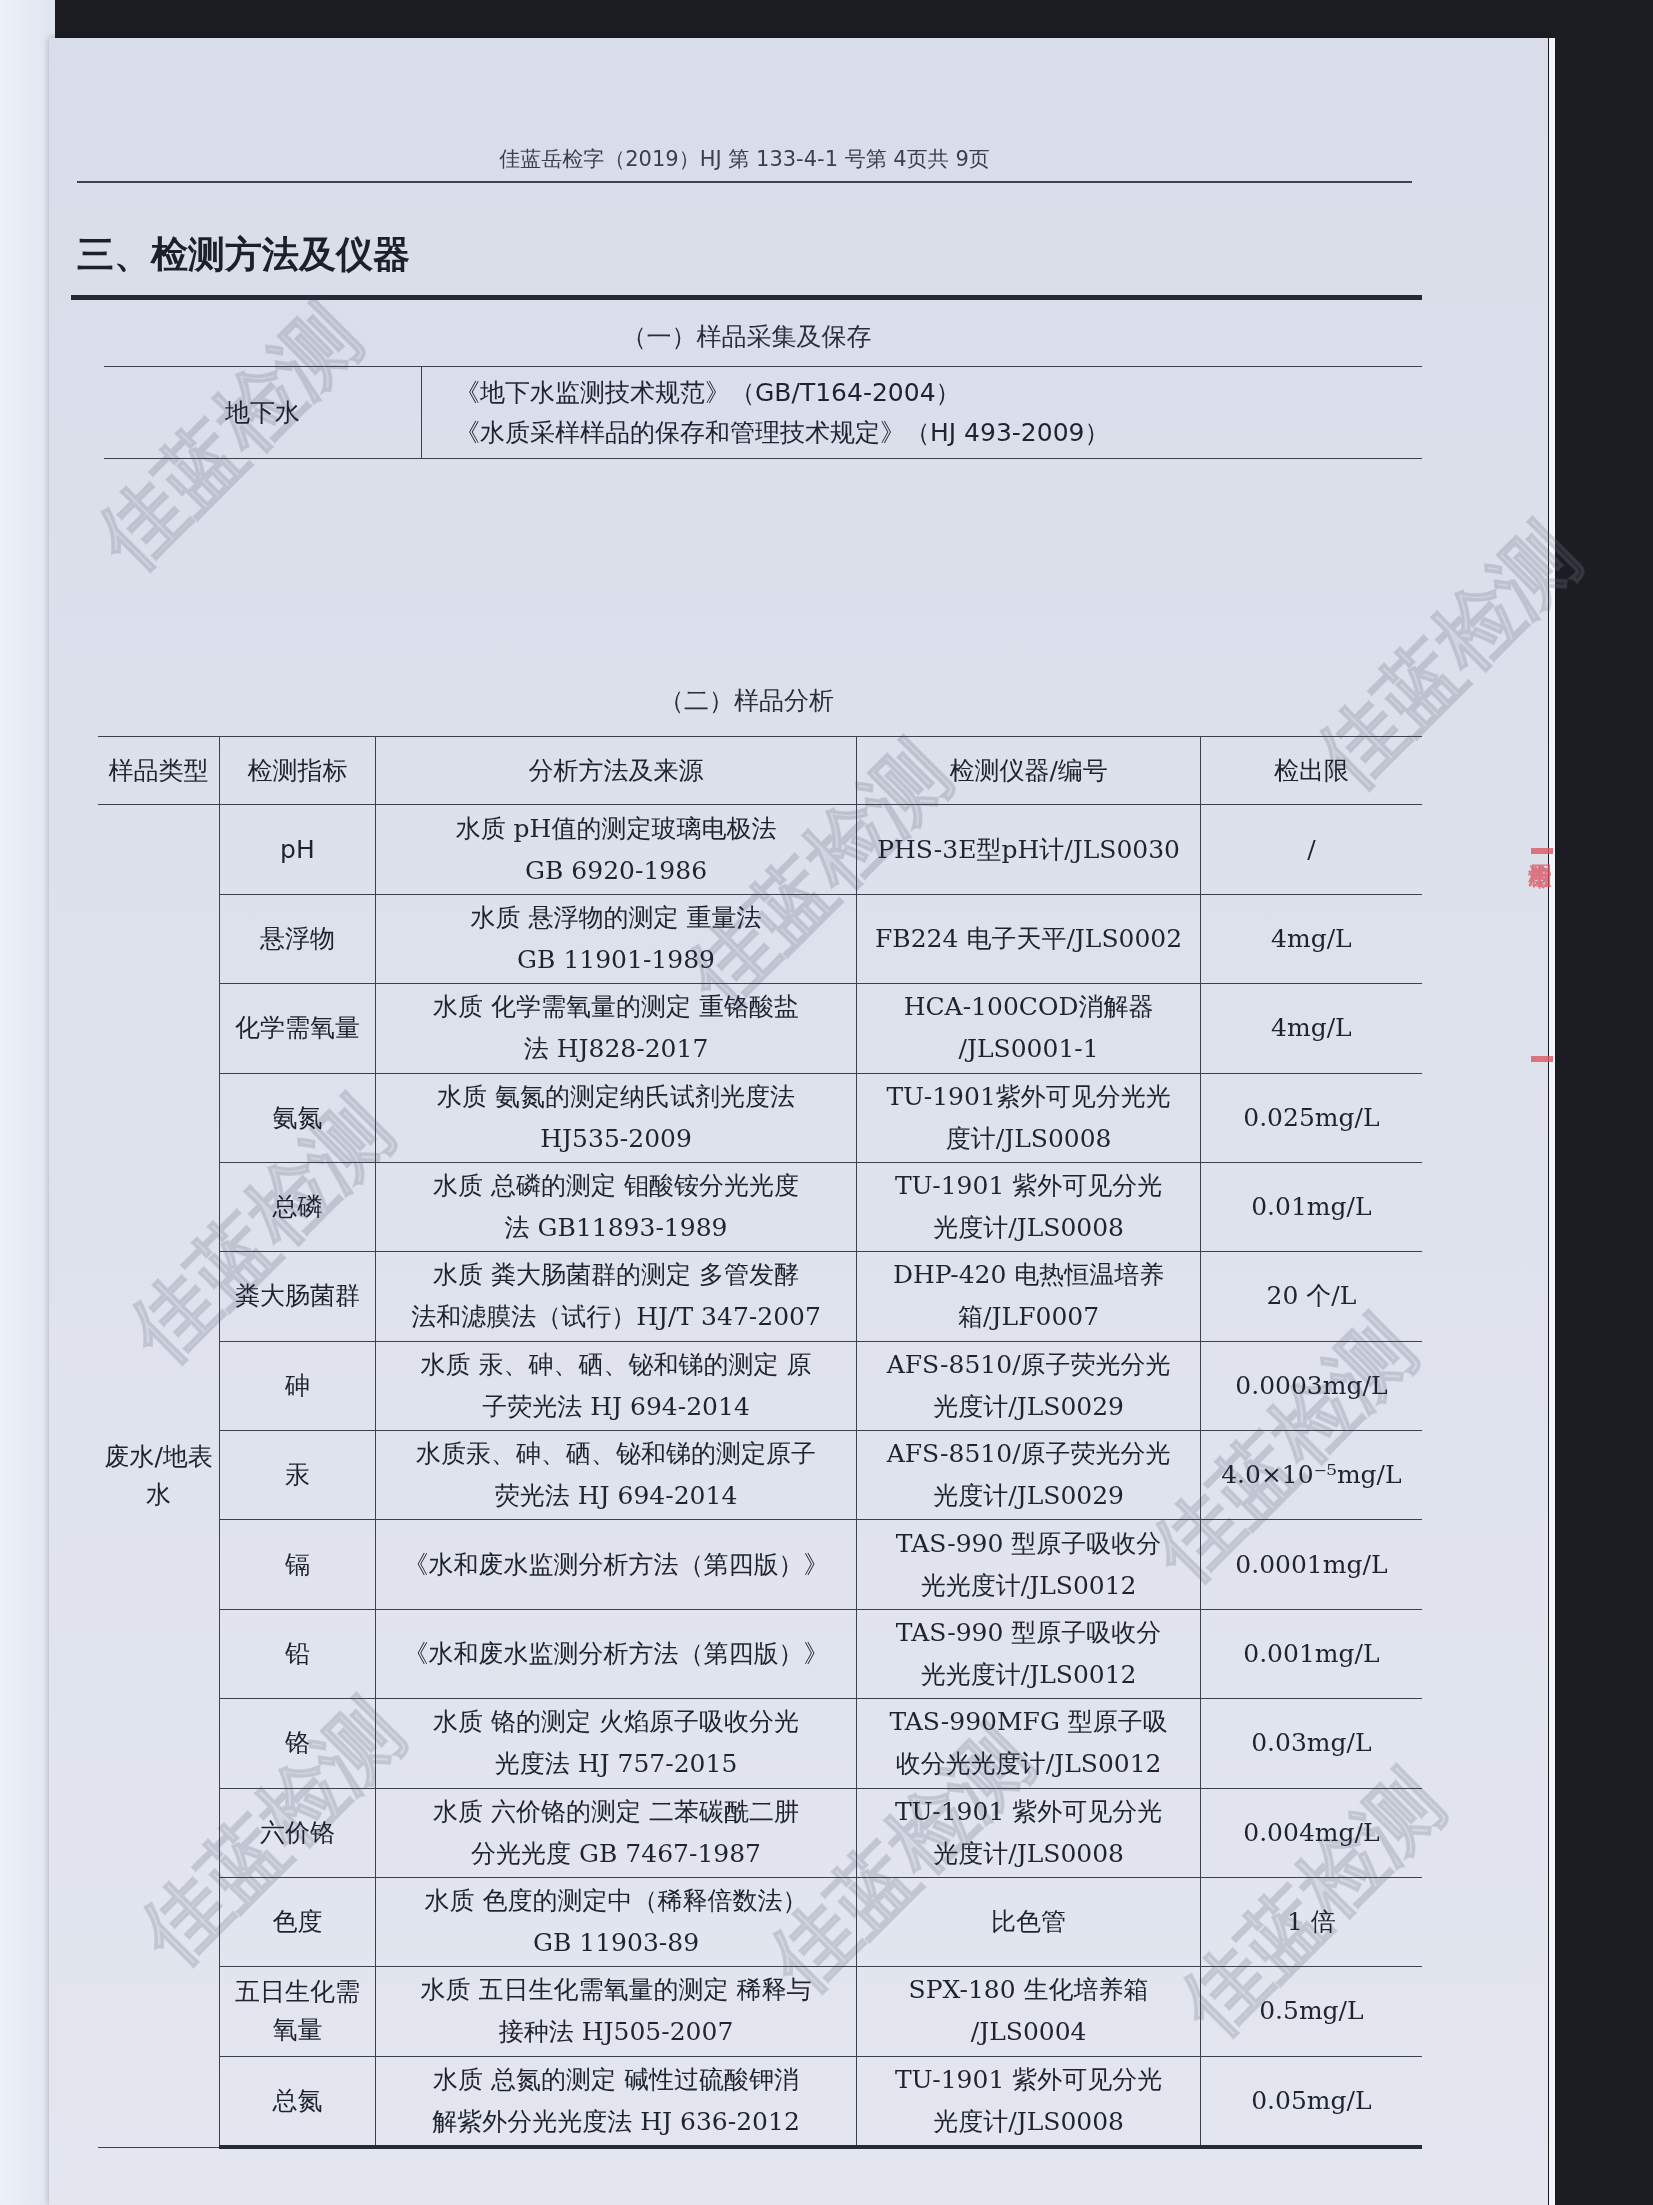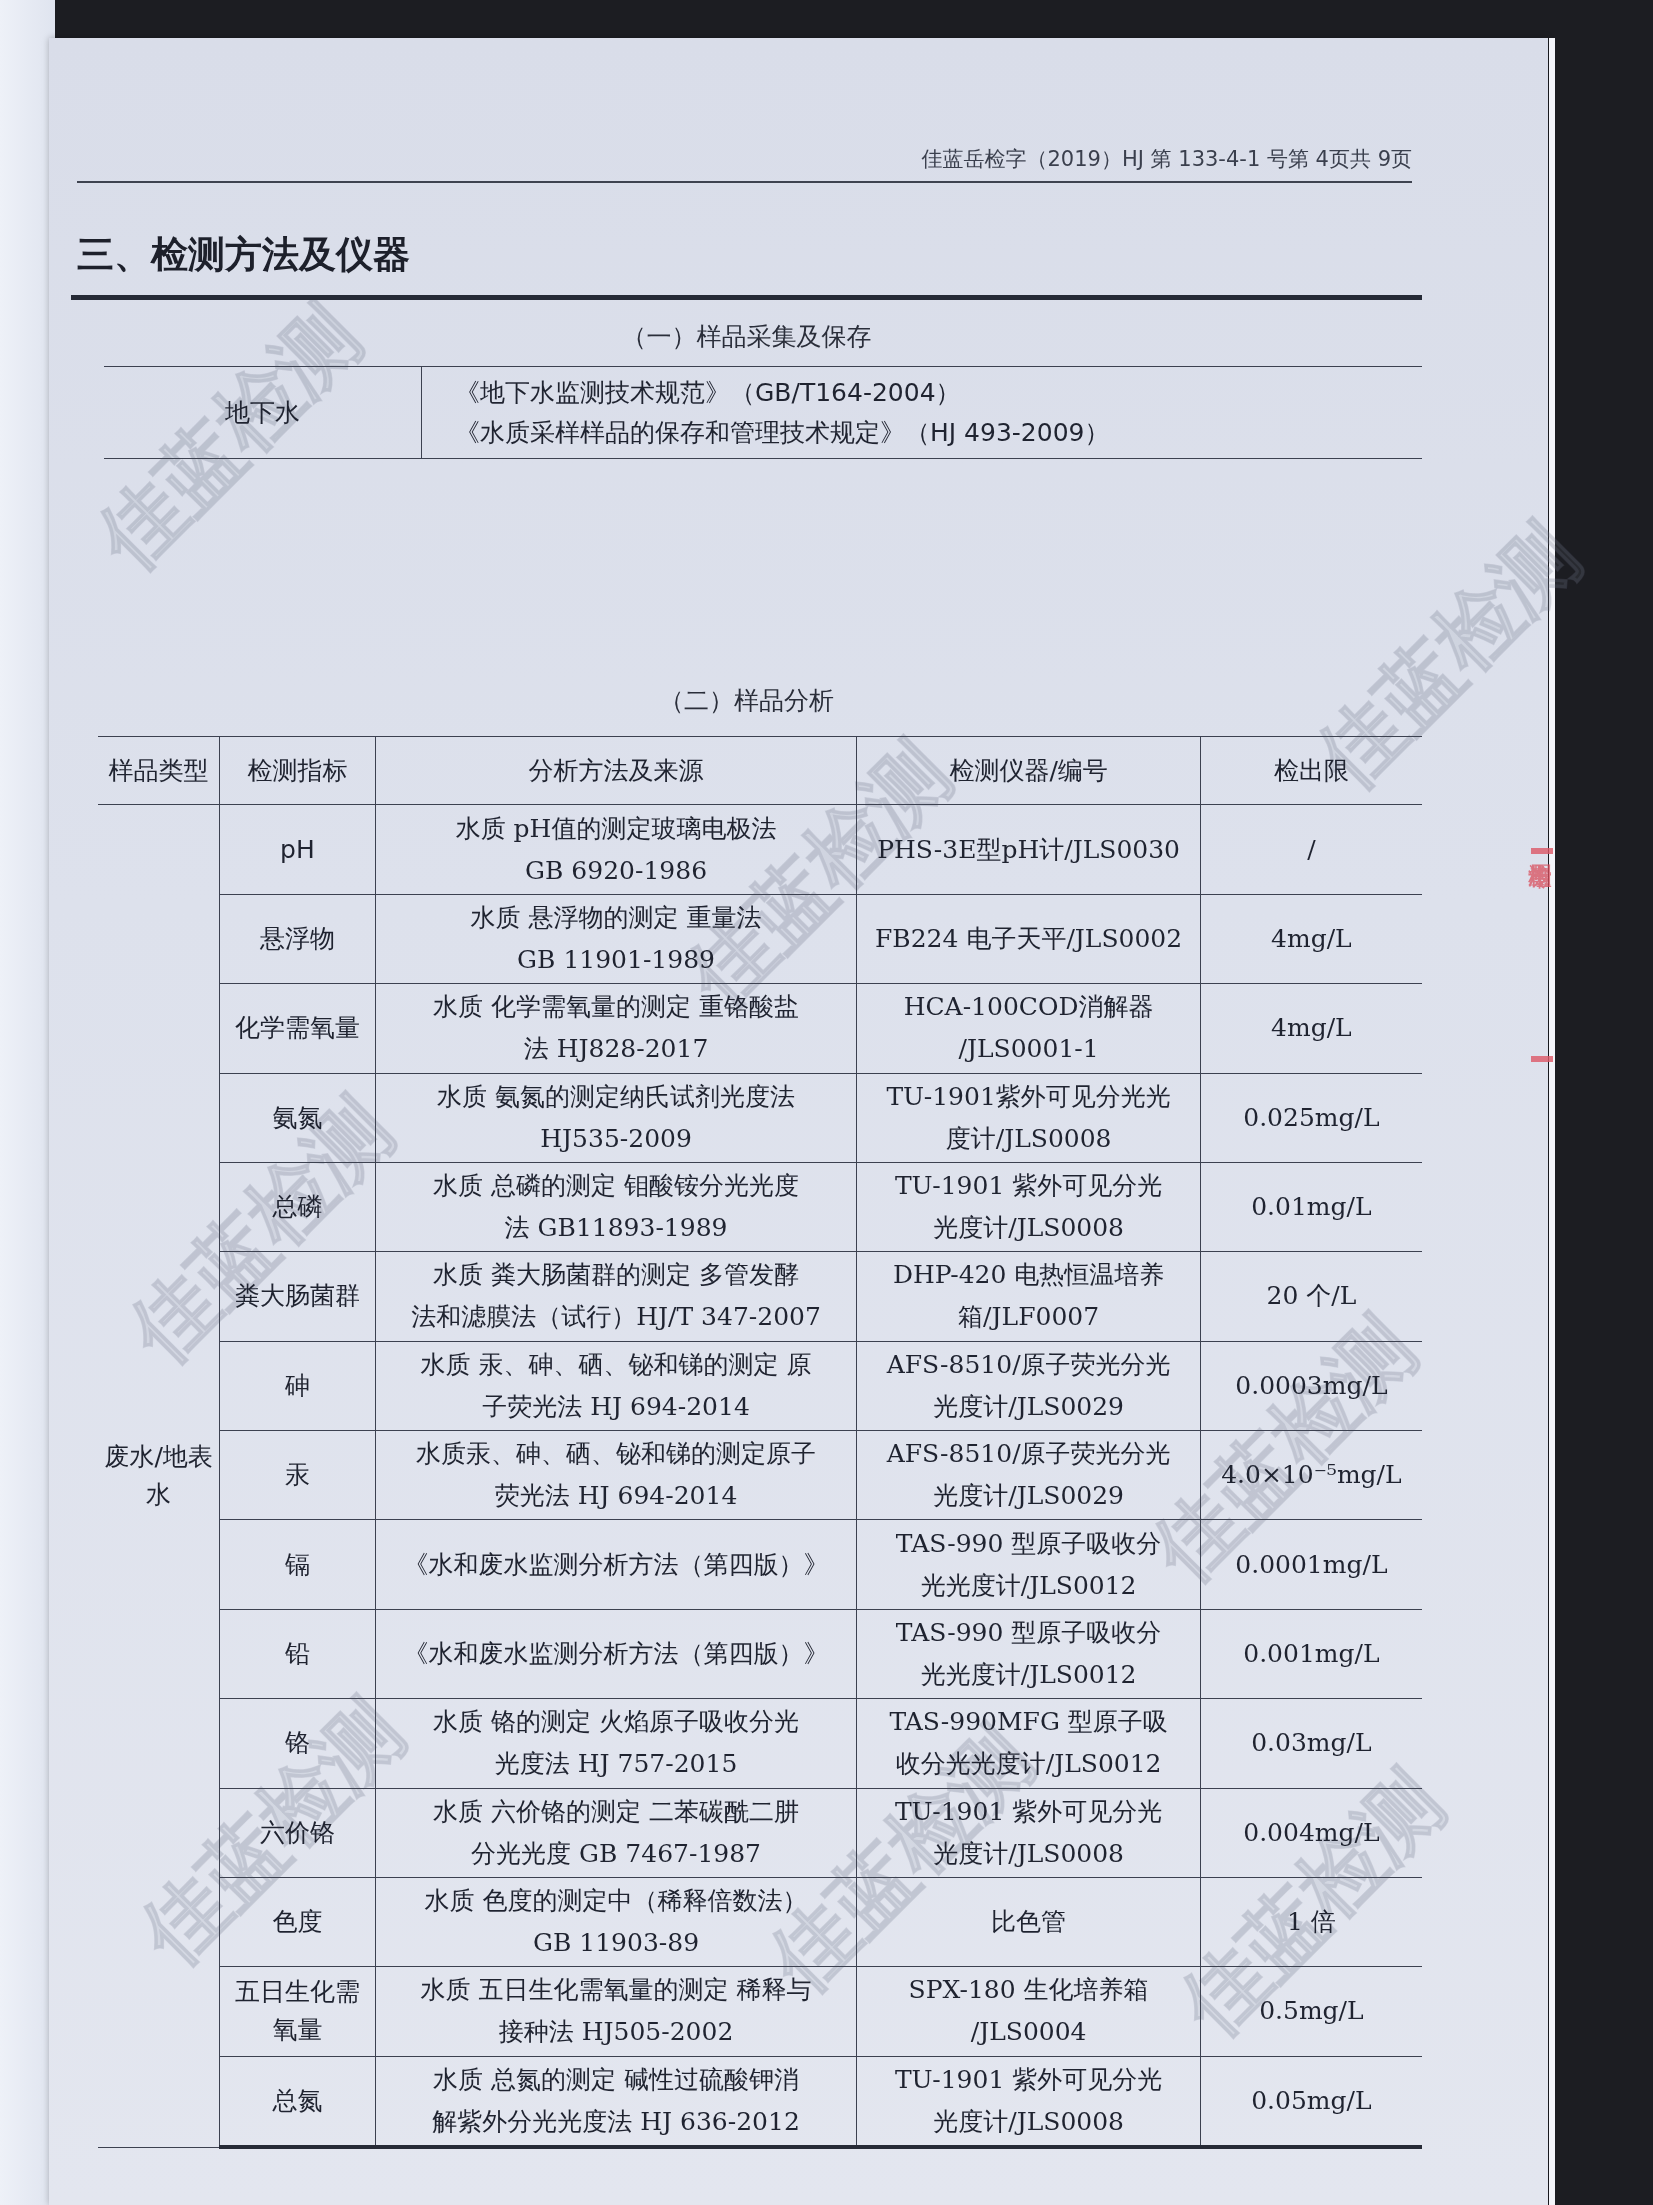--- a/index.html
+++ b/index.html
@@ -17,21 +17,21 @@
     position: absolute; left: 49px; top: 38px; width: 1499px; height: 2167px;
     background: linear-gradient(180deg, #d9dde9 0%, #dde1ec 40%, #e3e6ef 100%);
     box-shadow: 0 0 6.6px rgba(0,0,0,0.25);
   }
   .page-edge {
     position: absolute; left: 1549px; top: 38px; width: 5.5px; height: 2167px;
     background: #f4f5fa;
   }
   .header {
     position: absolute; left: 77px; top: 145px; width: 1335px;
-    display: flex; justify-content: flex-end; align-items: flex-end;
+    display: flex; justify-content: center; align-items: flex-end;
     font-family: "DejaVu Sans", "Liberation Sans", sans-serif;
     font-size: 21px; color: #3a3f4d;
     padding-bottom: 7.7px; border-bottom: 2.7px solid #3e4350;
   }
   .section-title {
     position: absolute; left: 77px; top: 230px;
     font-family: "DejaVu Sans", "Liberation Sans", sans-serif;
     font-size: 37px; font-weight: bold; color: #1d202b;
   }
   .rule-thick {
@@ -283,21 +283,21 @@
         </td>
       <td class="instr">
           <span class="line">比色管</span>
         </td>
       <td class="limit">1 倍</td>
     </tr>
     <tr>
       <td class="item" style="line-height:38px;">五日生化需氧量</td>
       <td class="method">
           <span class="line">水质 五日生化需氧量的测定 稀释与</span>
-          <span class="line">接种法    HJ505-2002</span>
+          <span class="line">接种法    HJ505-2007</span>
         </td>
       <td class="instr">
           <span class="line">SPX-180 生化培养箱</span>
           <span class="line">/JLS0004</span>
         </td>
       <td class="limit">0.5mg/L</td>
     </tr>
     <tr>
       <td class="item">总氮</td>
       <td class="method">

